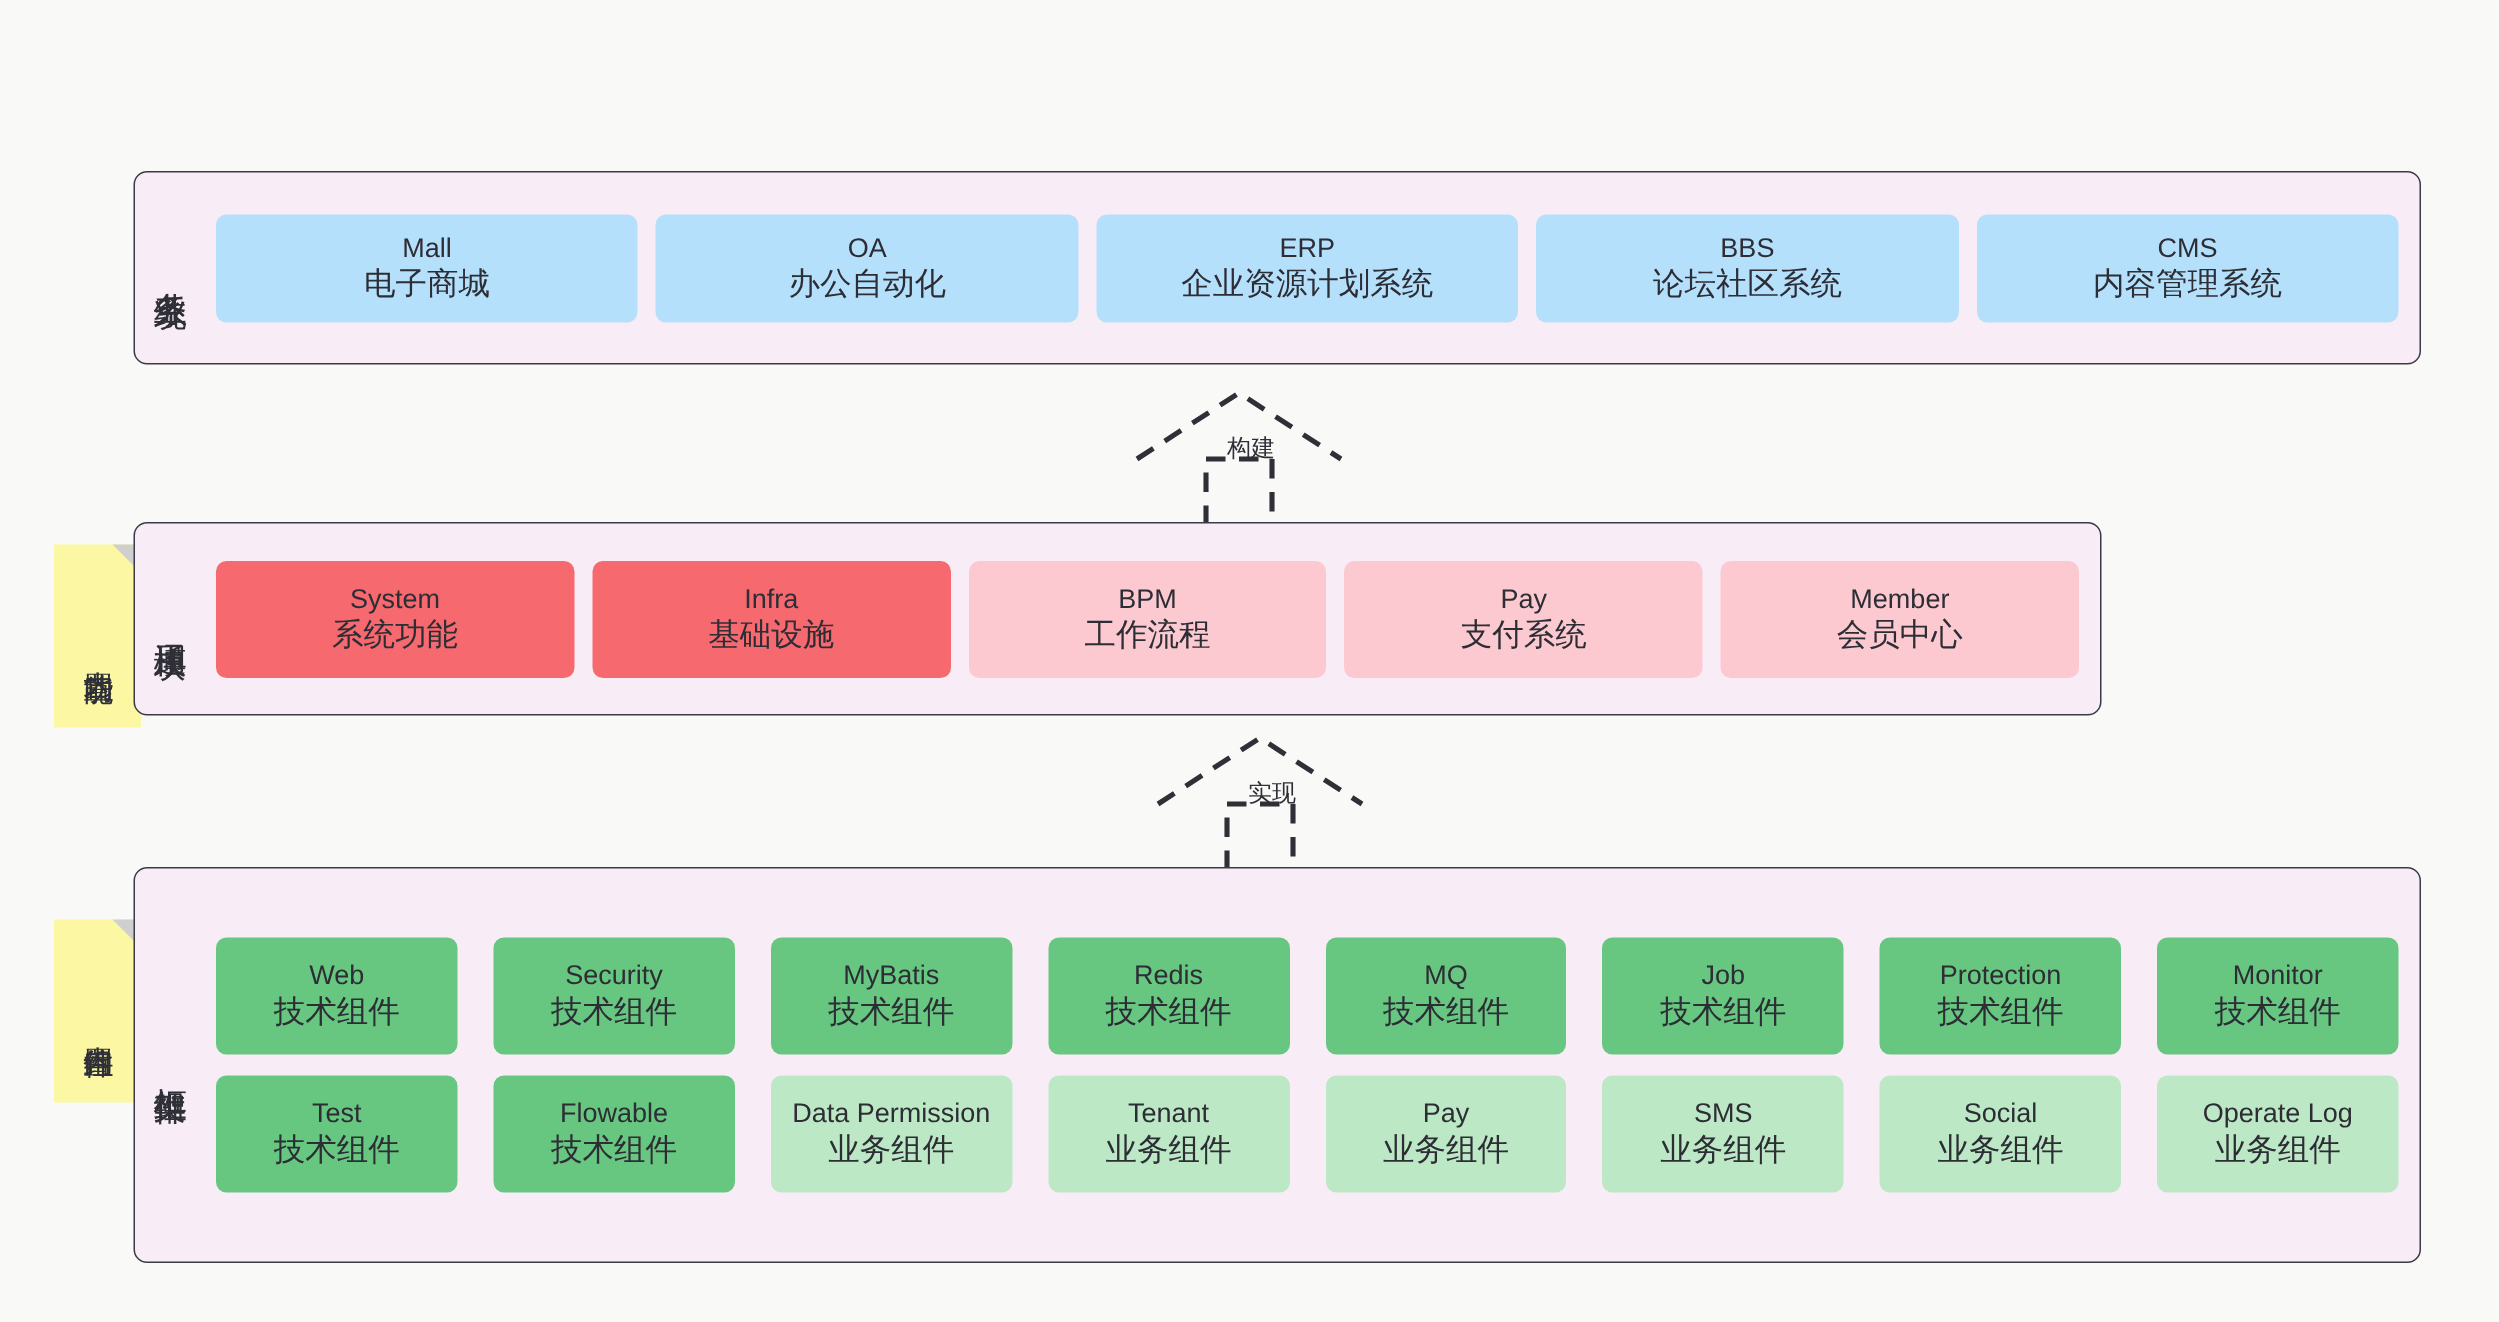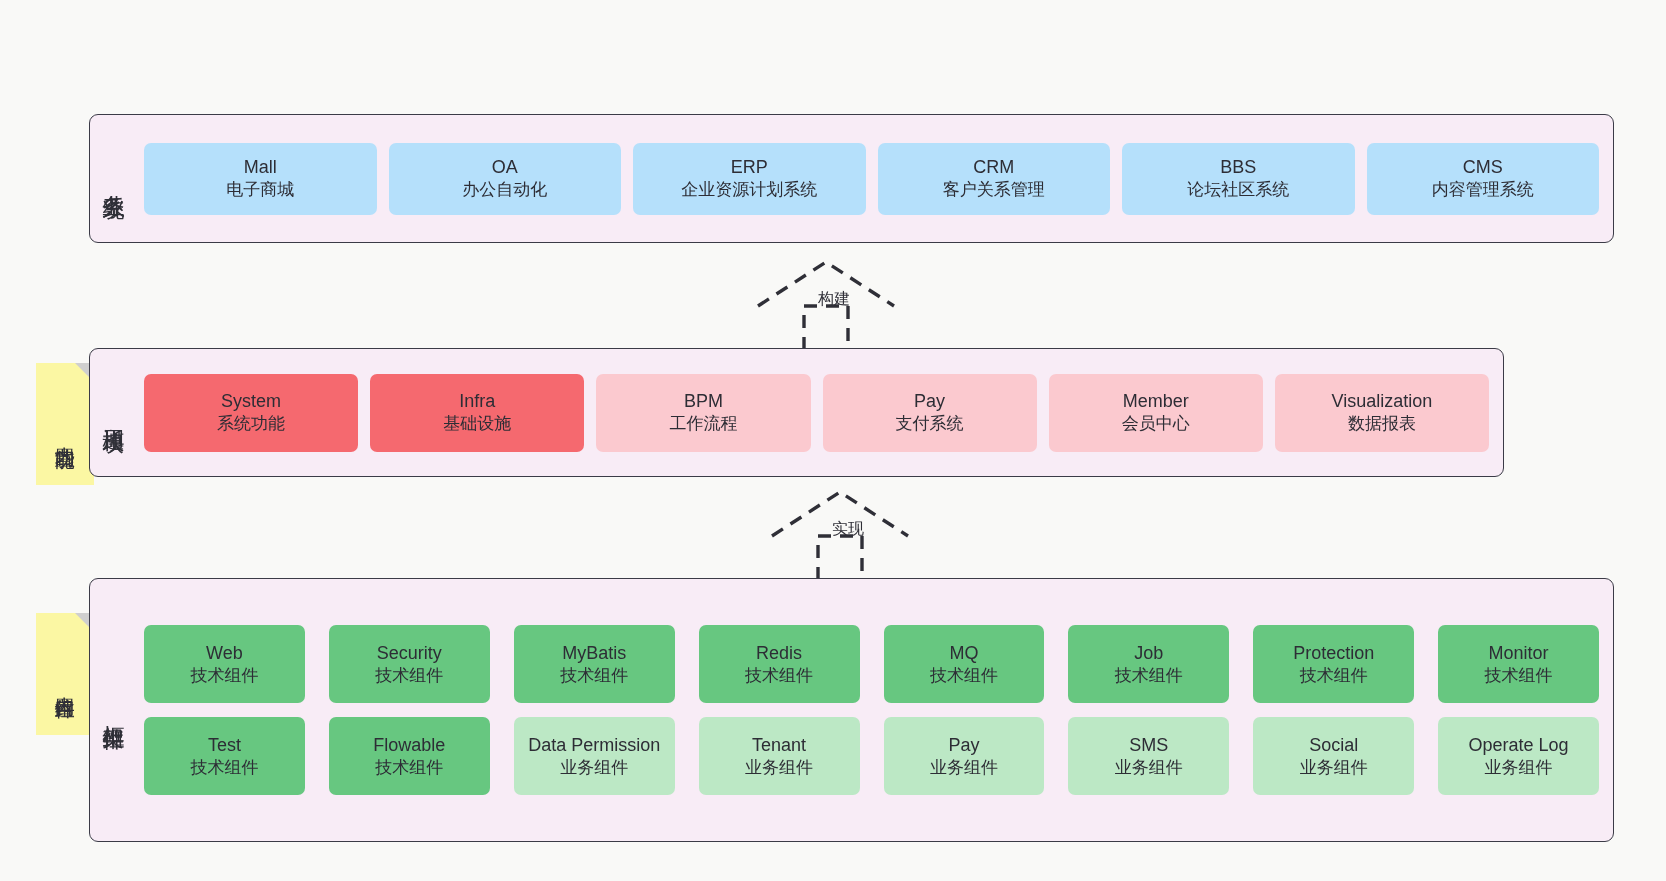--- a/index.html
+++ b/index.html
@@ -61,32 +61,32 @@
     align-items:center;
     justify-content:center;
     text-align:center;
     font-size:17.5px;
     line-height:1.26;
     color:#2d2d35;
     box-sizing:border-box;
     padding:4px 6px;
   }
   .card .t1{font-size:18px;}
-  .card .t2{font-size:17px;}
+  .card .t2{font-size:21px;}
   .c-blue{background:#b5e0fb;}
   .c-red{background:#f5696f;}
   .c-red-light{background:#fbc9cf;}
   .c-green{background:#67c780;}
   .c-green-light{background:#bce8c5;}
 
   
   #layer-business{left:89px;top:114px;width:1525px;height:129px;}
   #layer-business .card{height:72px;}
 
-  #layer-common{left:89px;top:348px;width:1415px;height:129px;}
+  #layer-common{left:89px;top:348px;width:1312px;height:129px;}
   #layer-common .card{height:78px;}
 
   #layer-framework{left:89px;top:578px;width:1525px;height:264px;}
   #layer-framework .card{height:78px;}
 
   
   .note{
     position:absolute;
     width:58px;
     background:#fbf7a3;
@@ -144,24 +144,20 @@
         </div>
         <div class="card c-blue">
           <span class="t1">OA</span>
           <span class="t2">办公自动化</span>
         </div>
         <div class="card c-blue">
           <span class="t1">ERP</span>
           <span class="t2">企业资源计划系统</span>
         </div>
         <div class="card c-blue">
-          <span class="t1">CRM</span>
-          <span class="t2">客户关系管理</span>
-        </div>
-        <div class="card c-blue">
           <span class="t1">BBS</span>
           <span class="t2">论坛社区系统</span>
         </div>
         <div class="card c-blue">
           <span class="t1">CMS</span>
           <span class="t2">内容管理系统</span>
         </div>
       </div>
     </div>
   </div>
@@ -196,24 +192,20 @@
           <span class="t2">工作流程</span>
         </div>
         <div class="card c-red-light">
           <span class="t1">Pay</span>
           <span class="t2">支付系统</span>
         </div>
         <div class="card c-red-light">
           <span class="t1">Member</span>
           <span class="t2">会员中心</span>
         </div>
-        <div class="card c-red-light">
-          <span class="t1">Visualization</span>
-          <span class="t2">数据报表</span>
-        </div>
       </div>
     </div>
   </div>
 
   <div class="arrow" id="arrow-impl">
     <svg width="180" height="90" viewBox="0 0 180 90">
       <path d="M 2 48 L 70 4 L 138 48" fill="none" stroke="#2f2f37" stroke-width="3.4" stroke-dasharray="13 9" stroke-linecap="butt"></path>
       <path d="M 48 48 L 92 48 L 92 92 L 48 92 Z" fill="none" stroke="#2f2f37" stroke-width="3.4" stroke-dasharray="13 9"></path>
     </svg>
     <span class="lbl">实现</span>

